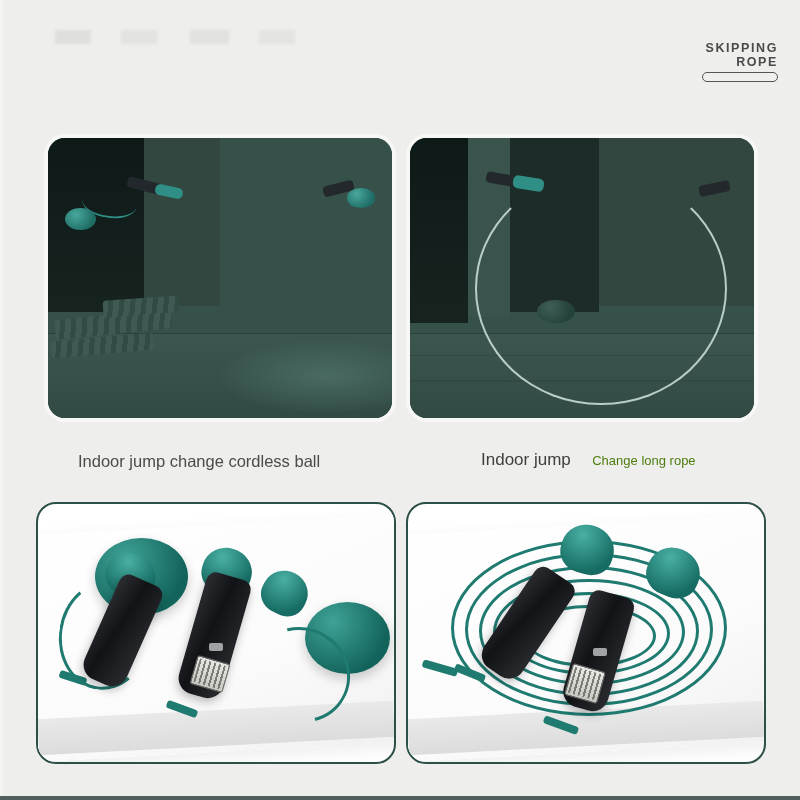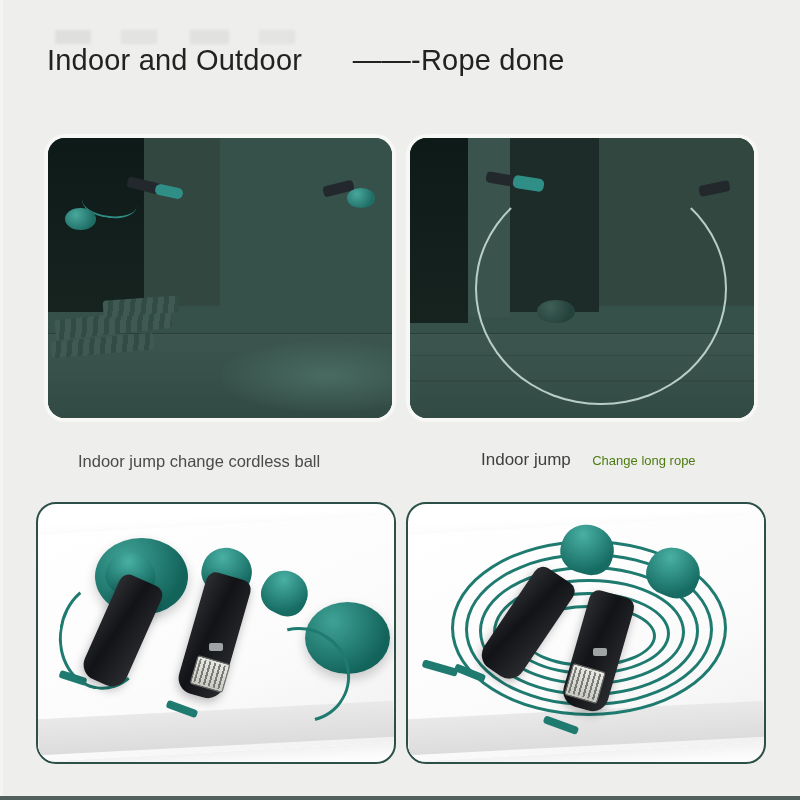--- a/index.html
+++ b/index.html
@@ -315,26 +315,26 @@
     background: #f4f4f3;
   }
 </style>
 </head>
 <body>
 
 <div class="header">
 
   <div class="ghost-line"></div>
 
-  <div class="title">
-    <span class="seg-1">Indoor and Outdoor</span>
-    <span class="seg-gap"></span>
-    <span class="seg-2">——-Rope done</span>
+
+  <div class="brand">
+    <div class="brand-l1">SKIPPING</div>
+    <div class="brand-l2">ROPE</div>
+    <div class="brand-bar"></div>
   </div>
-
 </div>
 
 <div class="panel photo-panel" id="panel-tl">
   <div class="scene">
     <div class="scene-dark-wall" style="left:0;top:0;width:30%;height:62%;"></div>
     <div class="scene-panelblock" style="left:28%;top:0;width:22%;height:60%;background:#31473f;"></div>
 
     <div class="scene-floor"></div>
     <div class="floor-line" style="bottom:30%;"></div>
     <div class="scene-circle"></div>

